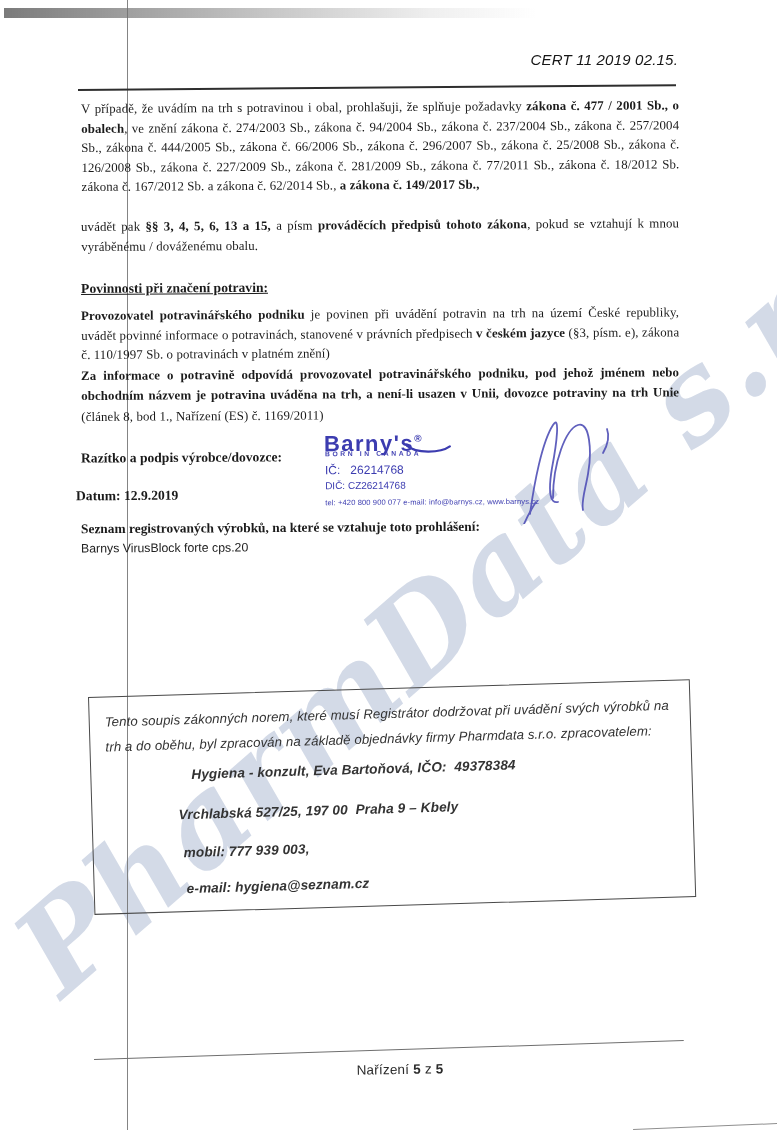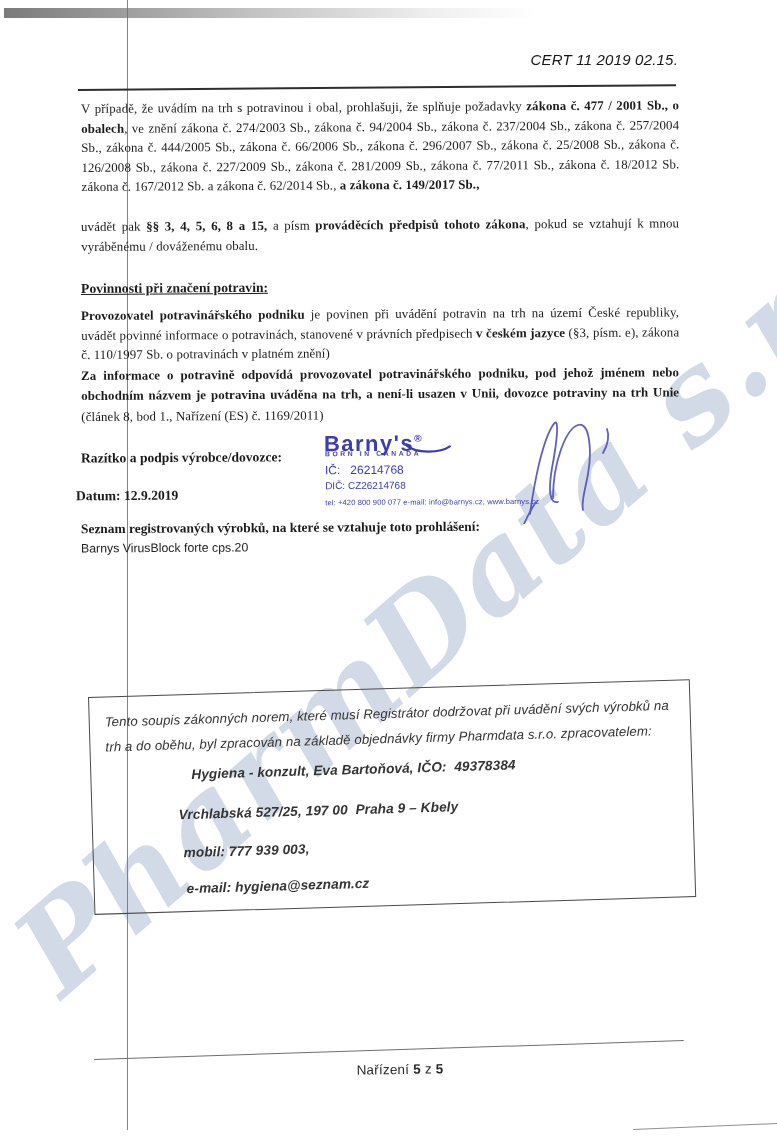--- a/index.html
+++ b/index.html
@@ -75,21 +75,21 @@
   </svg>
 
   <div id="top-band" class="abs"></div>
   <div id="fold-line" class="abs"></div>
   <div id="corner-line" class="abs"></div>
 
   <div id="doc-code" class="abs">CERT 11 2019 02.15.</div>
   <div id="header-rule" class="abs"></div>
 
   <div id="p1a" class="abs serif-block"><span>V případě, že uvádím na trh s potravinou i obal, prohlašuji, že splňuje požadavky </span><span style="font-weight: bold;">zákona č. 477 / 2001 Sb., o obalech</span><span>, ve znění zákona č. 274/2003 Sb., zákona č. 94/2004 Sb., zákona č. 237/2004 Sb., zákona č. 257/2004 Sb., zákona č. 444/2005 Sb., zákona č. 66/2006 Sb., zákona č. 296/2007 Sb., zákona č. 25/2008 Sb., zákona č. 126/2008 Sb., zákona č. 227/2009 Sb., zákona č. 281/2009 Sb., zákona č. 77/2011 Sb., zákona č. 18/2012 Sb. zákona č. 167/2012 Sb. a zákona č. 62/2014 Sb., </span><span style="font-weight: bold;">a zákona č. 149/2017 Sb.,</span></div>
-  <div id="p1b" class="abs serif-block"><span>uvádět pak </span><span style="font-weight: bold;">§§ 3, 4, 5, 6, 8 a 15,</span><span> a písm </span><span style="font-weight: bold;">prováděcích předpisů tohoto zákona</span><span>, pokud se vztahují k mnou vyráběnému / dováženému obalu.</span></div>
+  <div id="p1b" class="abs serif-block"><span>uvádět pak </span><span style="font-weight: bold;">§§ 3, 4, 5, 6, 13 a 15,</span><span> a písm </span><span style="font-weight: bold;">prováděcích předpisů tohoto zákona</span><span>, pokud se vztahují k mnou vyráběnému / dováženému obalu.</span></div>
 
   <div id="heading-povinnosti" class="abs"><span style="font-weight: bold; text-decoration: underline;">Povinnosti při značení potravin:</span></div>
 
   <div id="p2a" class="abs serif-block"><span style="font-weight: bold;">Provozovatel potravinářského podniku</span><span> je povinen při uvádění potravin na trh na území České republiky, uvádět povinné informace o potravinách, stanovené v právních předpisech </span><span style="font-weight: bold;">v českém jazyce</span><span> (§3, písm. e), zákona č. 110/1997 Sb. o potravinách v platném znění)</span></div>
   <div id="p2b" class="abs serif-block"><span style="font-weight: bold;">Za informace o potravině odpovídá provozovatel potravinářského podniku, pod jehož jménem nebo obchodním názvem je potravina uváděna na trh, a není-li usazen v Unii, dovozce potraviny na trh Unie</span><span> (článek 8, bod 1., Nařízení (ES) č. 1169/2011)</span></div>
 
   <div id="razitko-label" class="abs">Razítko a podpis výrobce/dovozce:</div>
   <div id="datum-label" class="abs">Datum: 12.9.2019</div>
 
   <div id="stamp" class="abs">

